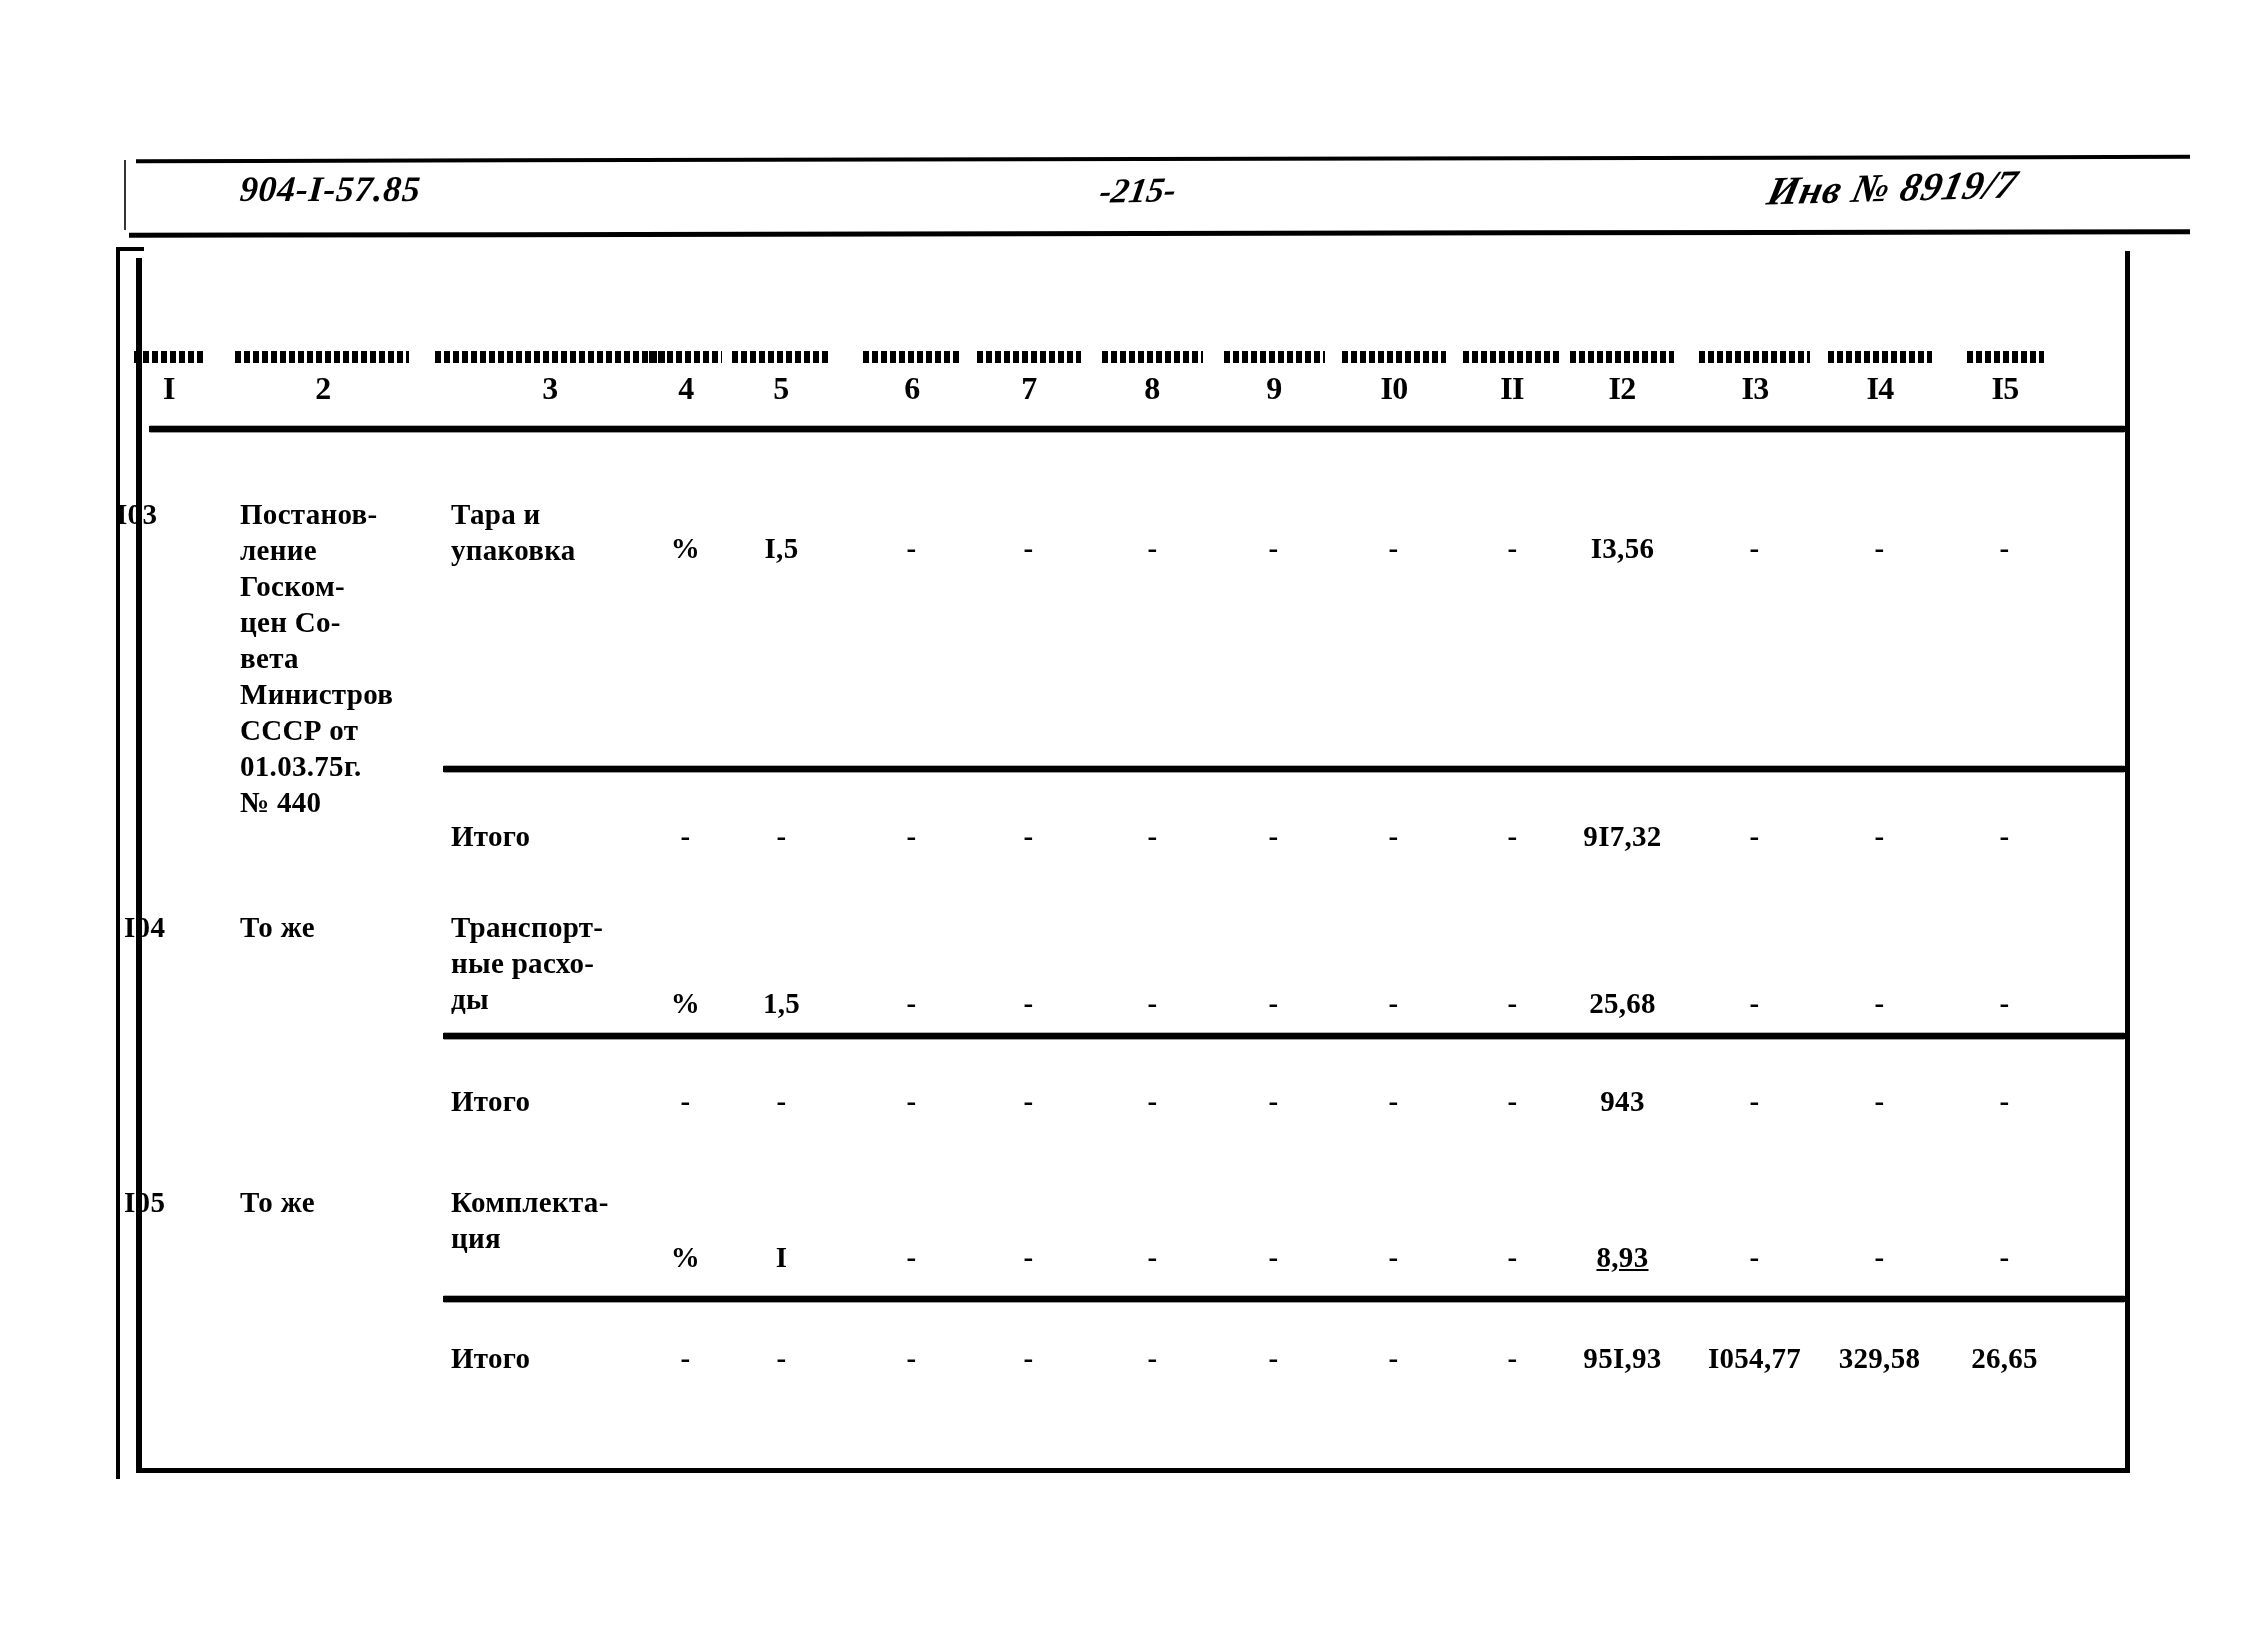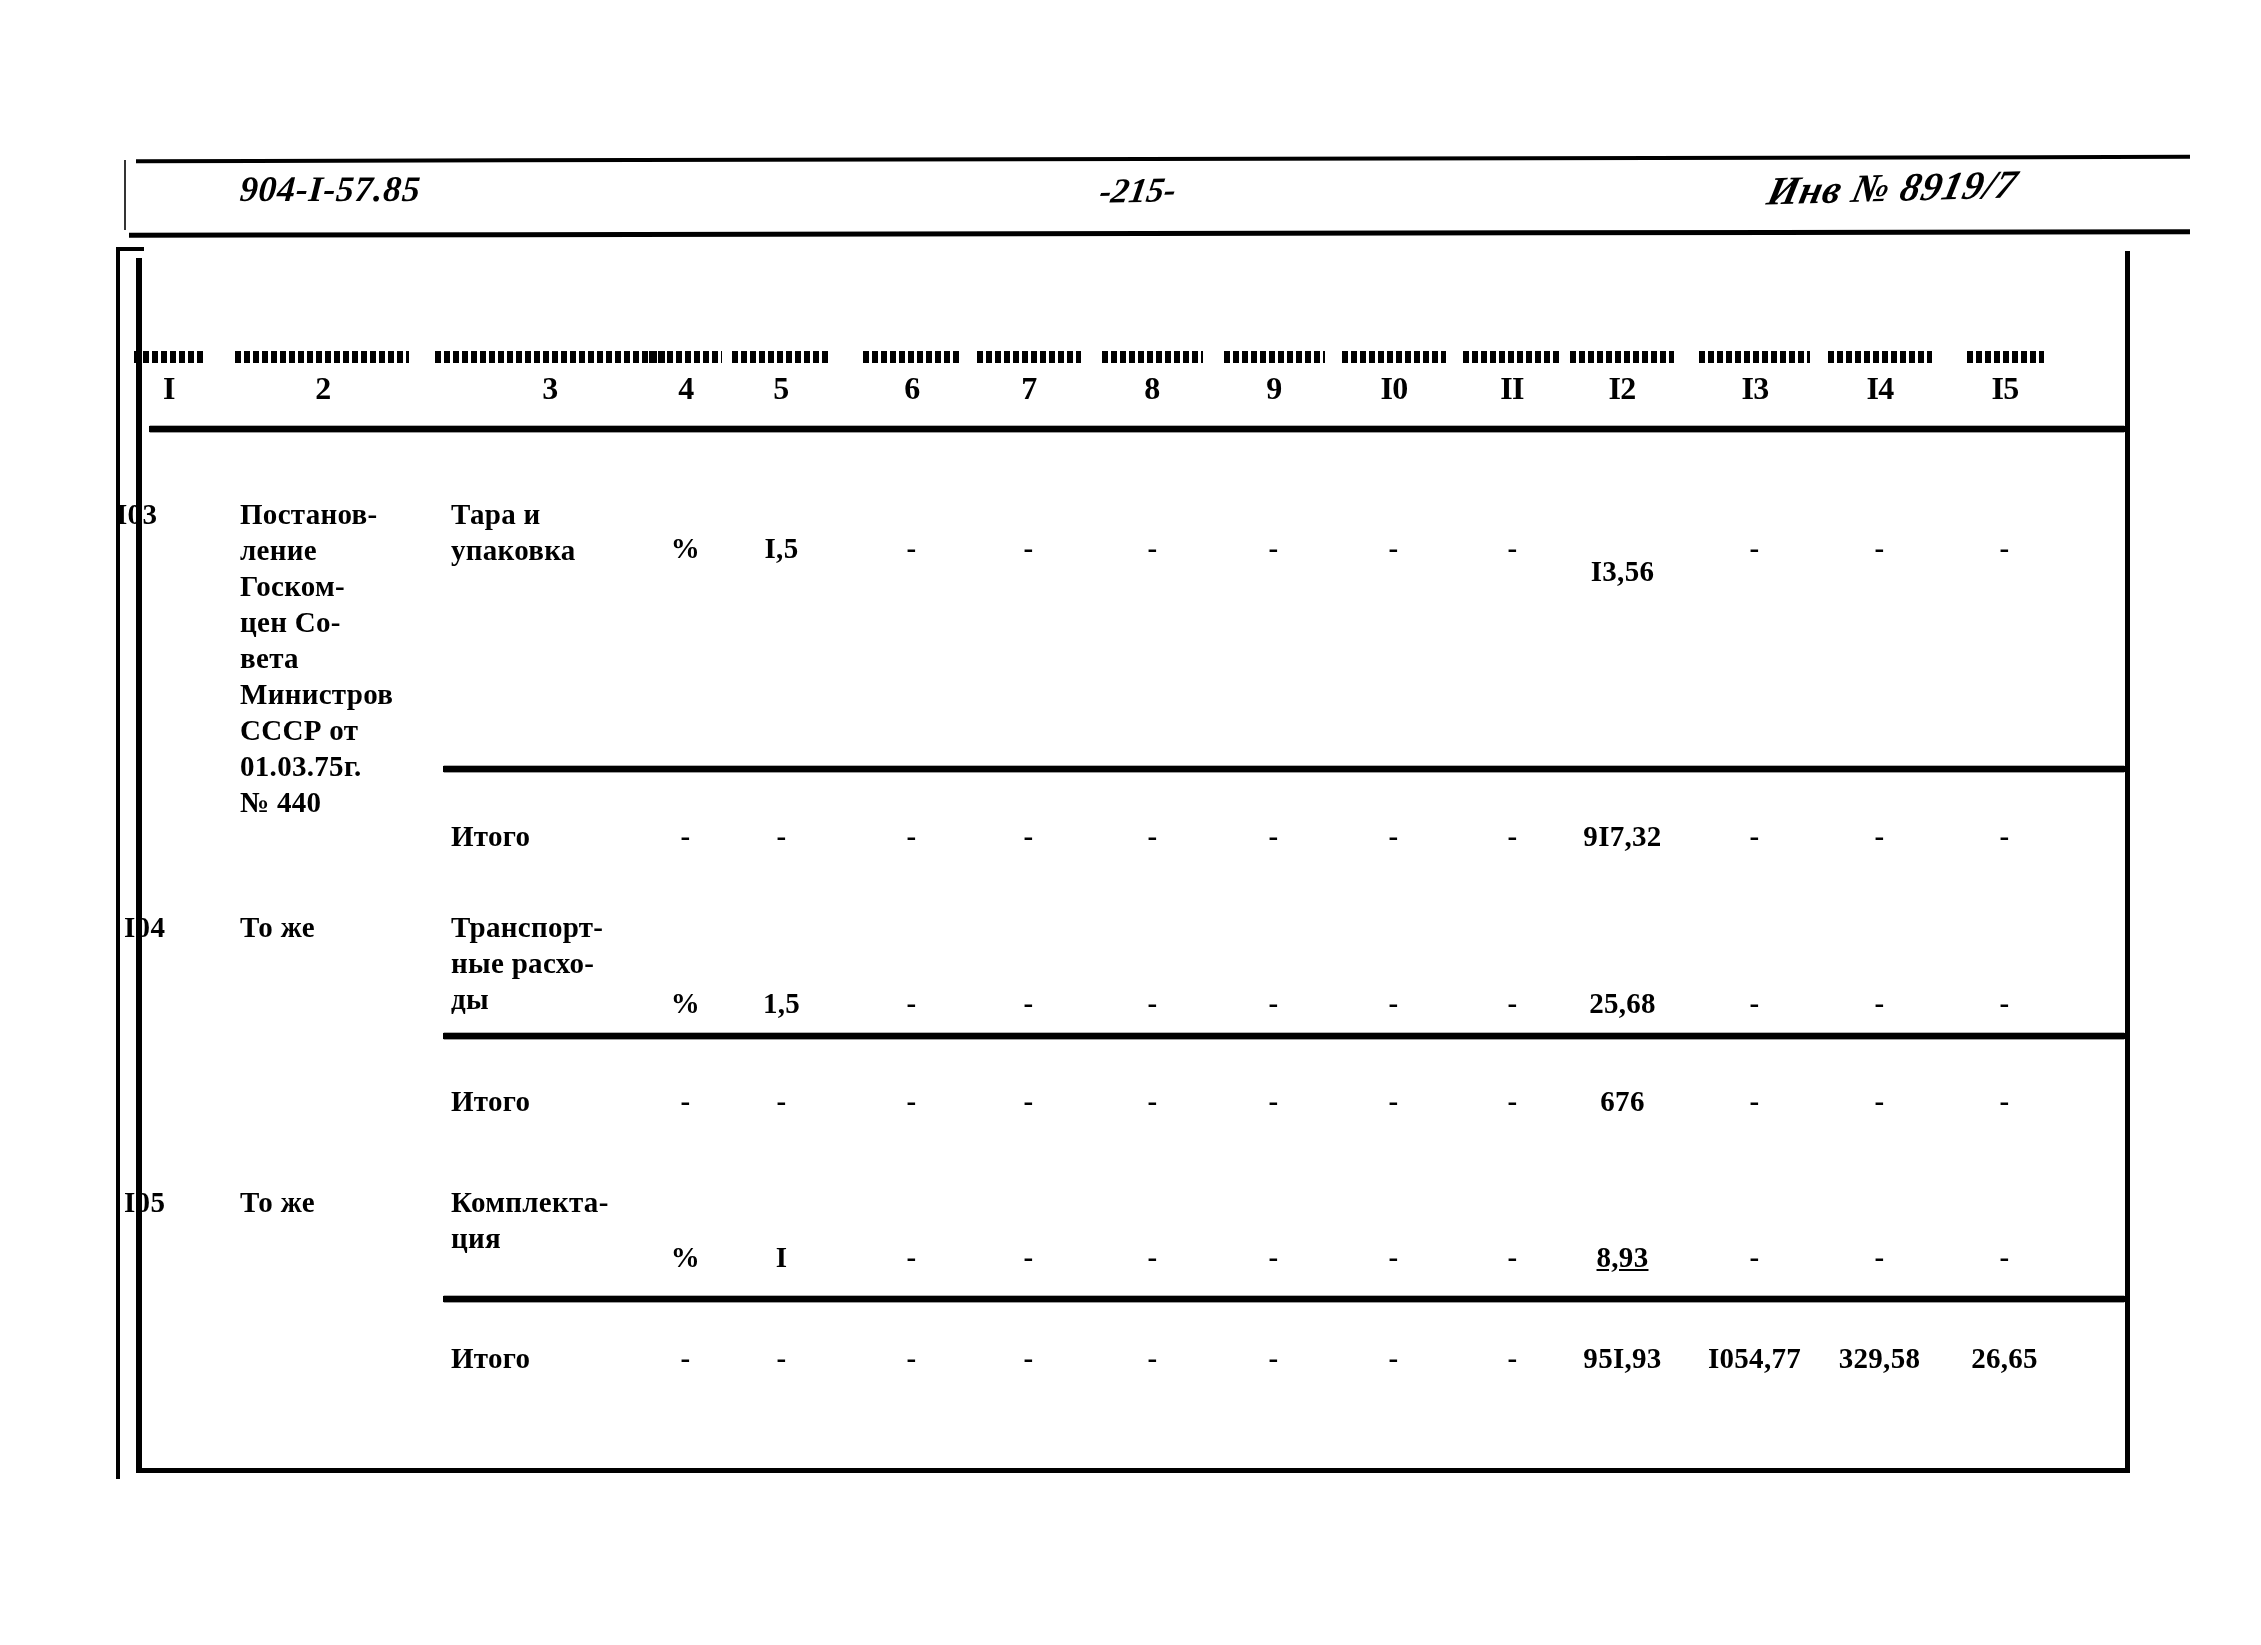--- a/index.html
+++ b/index.html
@@ -253,21 +253,21 @@
       <div class="cell" style="left: 451px; top: 496px;">Тара и
 упаковка</div>
       <div class="cell center" style="left: 609px; width: 153px; top: 530px;">%</div>
       <div class="cell center" style="left: 705px; width: 153px; top: 530px;">I,5</div>
       <div class="cell center" style="left: 835px; width: 153px; top: 530px;">-</div>
       <div class="cell center" style="left: 952px; width: 153px; top: 530px;">-</div>
       <div class="cell center" style="left: 1076px; width: 153px; top: 530px;">-</div>
       <div class="cell center" style="left: 1197px; width: 153px; top: 530px;">-</div>
       <div class="cell center" style="left: 1317px; width: 153px; top: 530px;">-</div>
       <div class="cell center" style="left: 1436px; width: 153px; top: 530px;">-</div>
-      <div class="cell center" style="left: 1546px; width: 153px; top: 530px; margin-top: 23px;">I3,56</div>
+      <div class="cell center" style="left: 1546px; width: 153px; top: 530px;">I3,56</div>
       <div class="cell center" style="left: 1678px; width: 153px; top: 530px;">-</div>
       <div class="cell center" style="left: 1803px; width: 153px; top: 530px;">-</div>
       <div class="cell center" style="left: 1928px; width: 153px; top: 530px;">-</div>
       <div class="cell" style="left: 451px; top: 818px;">Итого</div>
       <div class="cell center" style="left: 609px; width: 153px; top: 818px;">-</div>
       <div class="cell center" style="left: 705px; width: 153px; top: 818px;">-</div>
       <div class="cell center" style="left: 835px; width: 153px; top: 818px;">-</div>
       <div class="cell center" style="left: 952px; width: 153px; top: 818px;">-</div>
       <div class="cell center" style="left: 1076px; width: 153px; top: 818px;">-</div>
       <div class="cell center" style="left: 1197px; width: 153px; top: 818px;">-</div>
@@ -296,21 +296,21 @@
       <div class="cell center" style="left: 1928px; width: 153px; top: 985px;">-</div>
       <div class="cell" style="left: 451px; top: 1083px;">Итого</div>
       <div class="cell center" style="left: 609px; width: 153px; top: 1083px;">-</div>
       <div class="cell center" style="left: 705px; width: 153px; top: 1083px;">-</div>
       <div class="cell center" style="left: 835px; width: 153px; top: 1083px;">-</div>
       <div class="cell center" style="left: 952px; width: 153px; top: 1083px;">-</div>
       <div class="cell center" style="left: 1076px; width: 153px; top: 1083px;">-</div>
       <div class="cell center" style="left: 1197px; width: 153px; top: 1083px;">-</div>
       <div class="cell center" style="left: 1317px; width: 153px; top: 1083px;">-</div>
       <div class="cell center" style="left: 1436px; width: 153px; top: 1083px;">-</div>
-      <div class="cell center" style="left: 1546px; width: 153px; top: 1083px;">676</div>
+      <div class="cell center" style="left: 1546px; width: 153px; top: 1083px;">943</div>
       <div class="cell center" style="left: 1678px; width: 153px; top: 1083px;">-</div>
       <div class="cell center" style="left: 1803px; width: 153px; top: 1083px;">-</div>
       <div class="cell center" style="left: 1928px; width: 153px; top: 1083px;">-</div>
       <div class="cell" style="left: 124px; top: 1184px;">I05</div>
       <div class="cell" style="left: 240px; top: 1184px;">То же</div>
       <div class="cell" style="left: 451px; top: 1184px;">Комплекта-
 ция</div>
       <div class="cell center" style="left: 609px; width: 153px; top: 1239px;">%</div>
       <div class="cell center" style="left: 705px; width: 153px; top: 1239px;">I</div>
       <div class="cell center" style="left: 835px; width: 153px; top: 1239px;">-</div>

